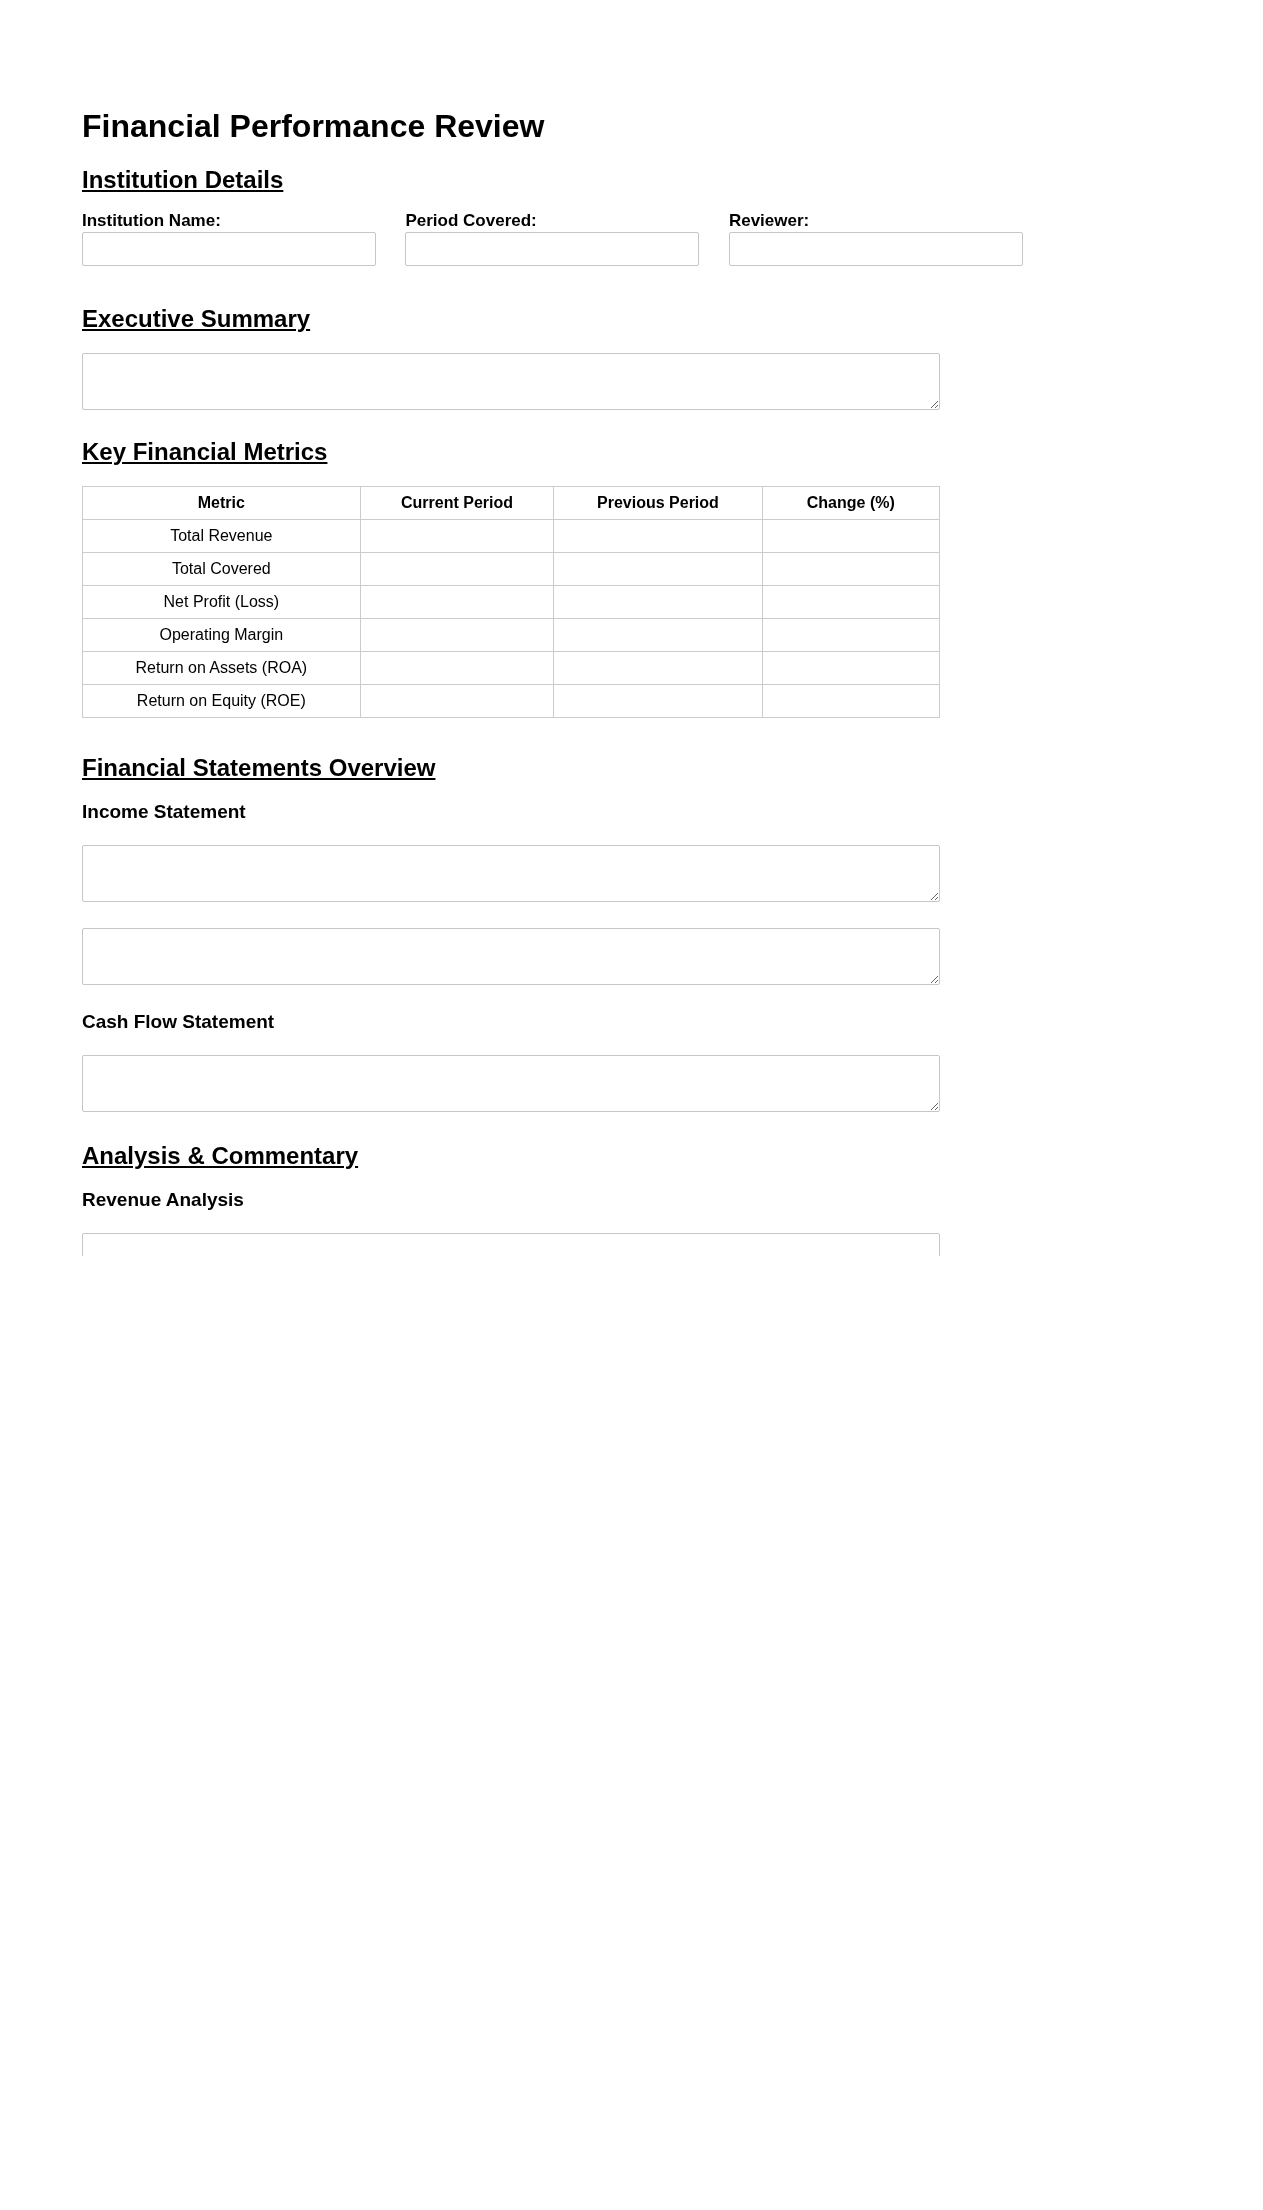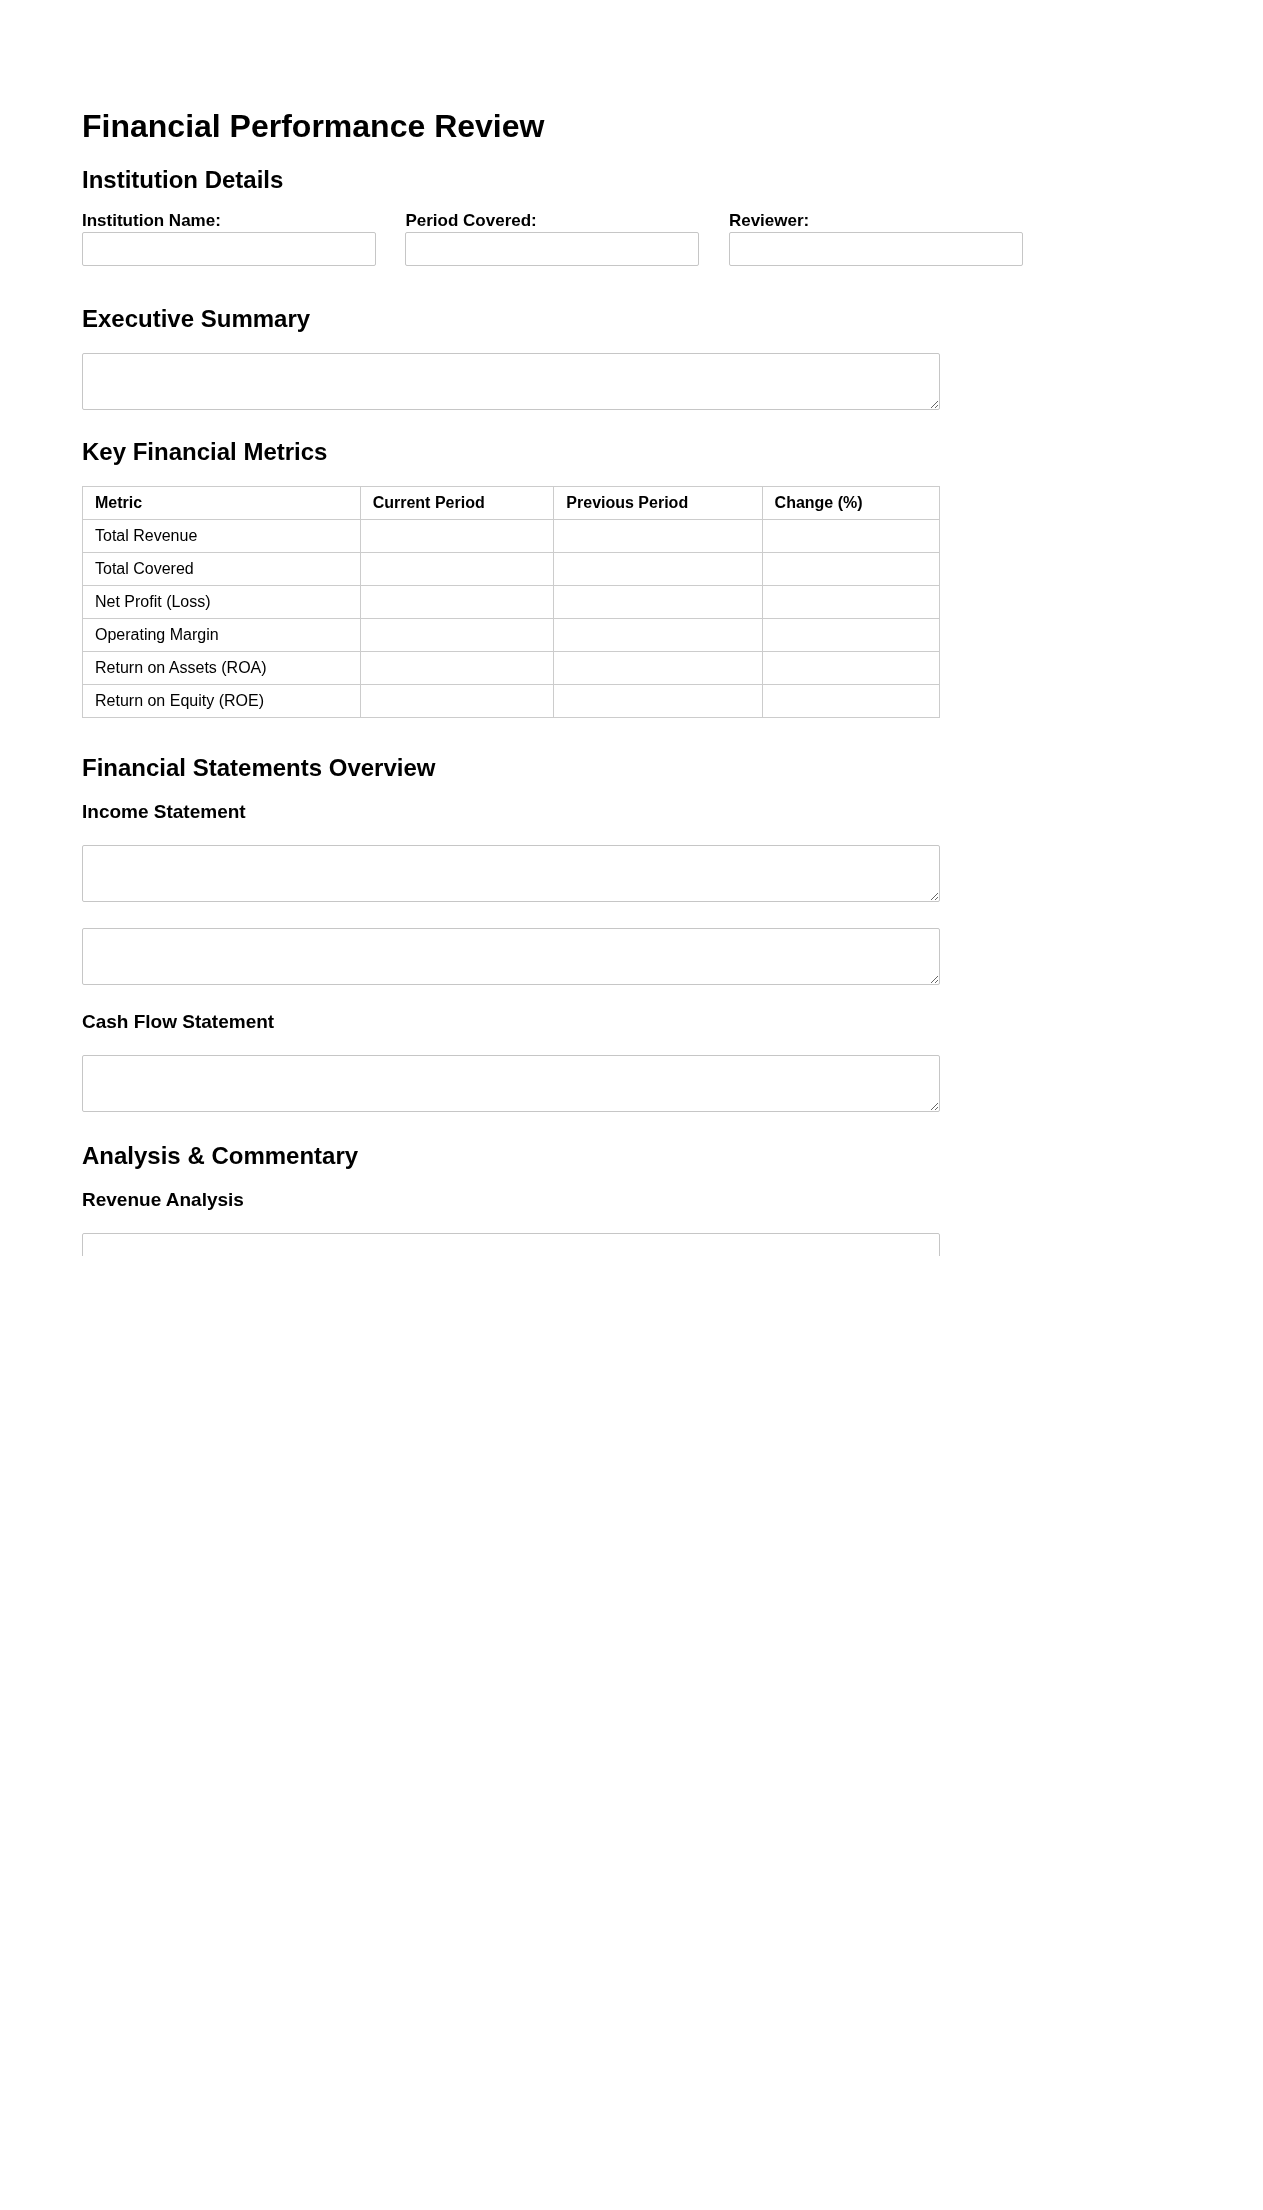--- a/index.html
+++ b/index.html
@@ -11,21 +11,21 @@
     font-family: "Liberation Sans", sans-serif;
     overflow: hidden;
   }
   .page {
     box-sizing: border-box;
     width: 1020px;
     padding: 108px 80px 0 82px;
   }
   h1, h2, h3 { font-weight: bold; line-height: 1.15; }
   h1 { font-size: 32px; margin: 0 0 21px 0; }
-  h2 { font-size: 24px; margin: 0 0 20px 0; }
+  h2 { font-size: 24px; margin: 0 0 20px 0; text-decoration: underline; }
   h3 { font-size: 19px; margin: 0 0 22px 0; }
 
   .fields-row { margin: 0 0 39px 0; white-space: nowrap; }
   .field { display: inline-block; vertical-align: top; width: 294px; margin-right: 25px; }
   .field:last-child { margin-right: 0; }
   .field-label { font-size: 17px; font-weight: bold; line-height: 16px; margin-bottom: 3px; }
   .field input {
     display: block;
     box-sizing: border-box;
     width: 294px;
@@ -59,21 +59,21 @@
   table.metrics {
     width: 100%;
     border-collapse: collapse;
     margin: 0 0 36px 0;
     table-layout: fixed;
   }
   table.metrics th, table.metrics td {
     border: 1px solid #cccccc;
     padding: 7px 12px;
     font-size: 16px;
-    text-align: left;
+    text-align: center;
     height: 18px;
     overflow: hidden;
   }
   table.metrics th { font-weight: bold; }
   col.c-metric   { width: 32.4%; }
   col.c-current  { width: 22.6%; }
   col.c-previous { width: 24.3%; }
   col.c-change   { width: 20.7%; }
 </style>
 </head>

